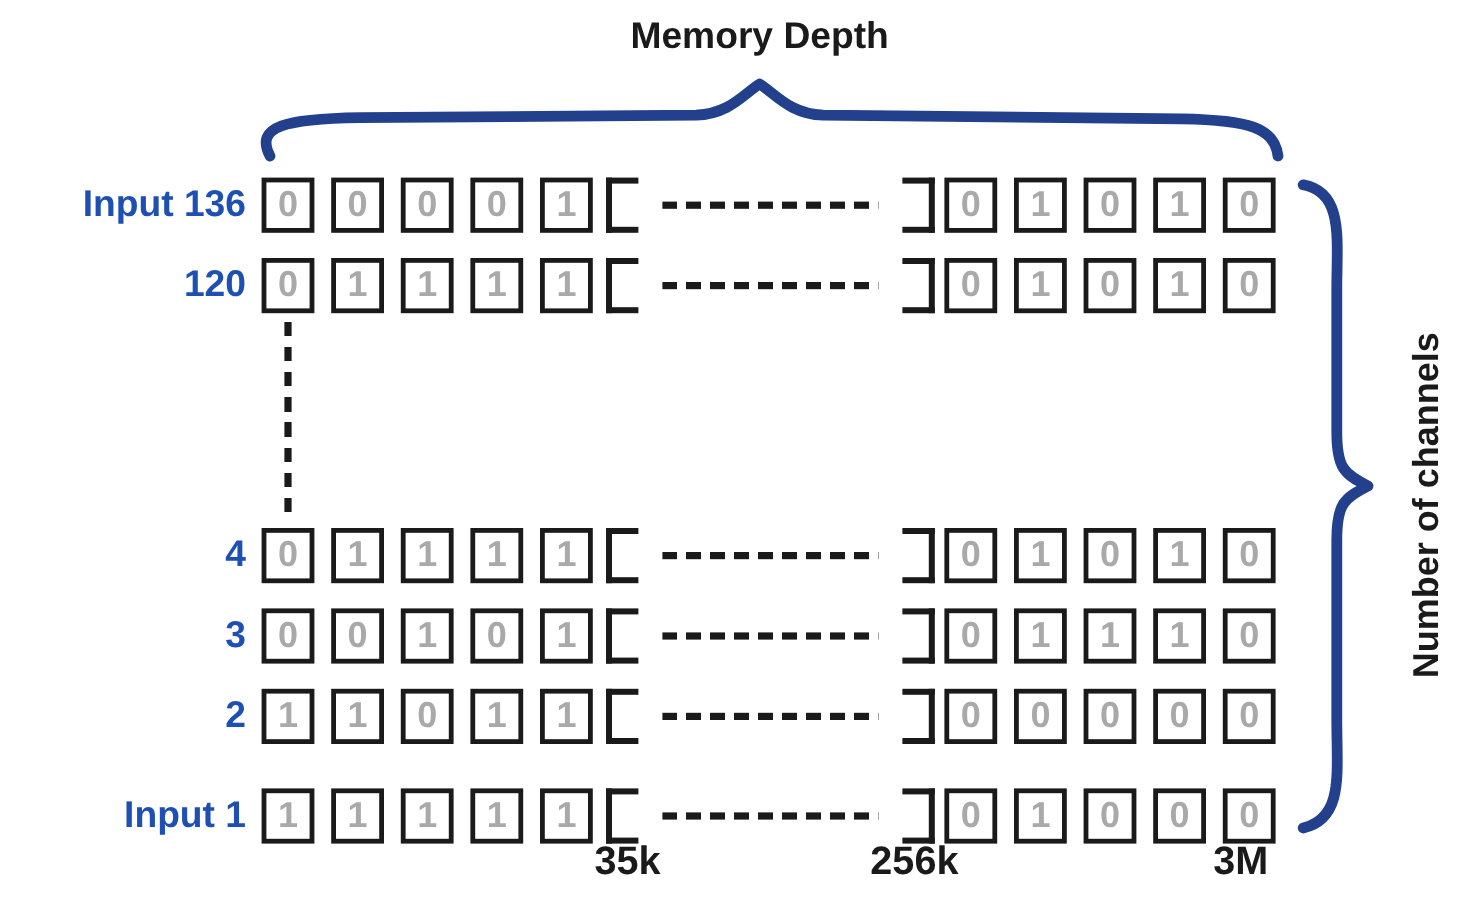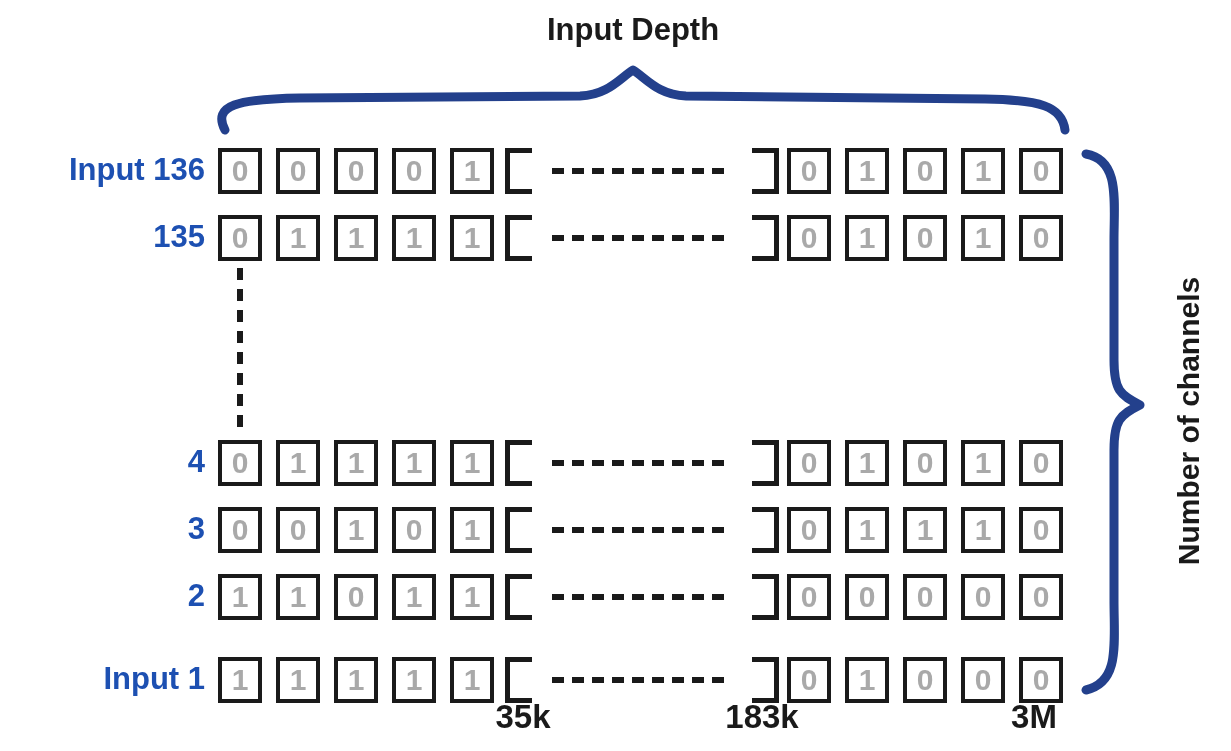--- a/index.html
+++ b/index.html
@@ -51,21 +51,21 @@
   }
   .tick-64k  { left:453px; }
   .tick-256k { left:692px; }
   .tick-1m   { left:964px; }
 </style>
 </head>
 <body>
 
 <div class="canvas" style="--ink: #1a1a1a; --blue: #1d50b2; --gray: #a9a9a9; --navy: #23408c;">
 
-  <div class="title">Input Depth</div>
+  <div class="title">Memory Depth</div>
 
   <svg class="top-brace" viewBox="0 0 880 85" xmlns="http://www.w3.org/2000/svg">
     <path class="brace-path" d="M 25 72 C 12 47 38 41 100 40 L 380 38 C 408 37 420 20 433 12 C 446 20 458 37 486 38 L 785 41 C 840 42 862 48 865 72"></path>
   </svg>
 
   <div id="rows">
       <div class="row" style="top: 148px;">
         <div class="row-label">Input 136</div>
         <div class="bits left">
           <div class="bit">0</div>
@@ -79,21 +79,21 @@
         <div class="bracket close"></div>
         <div class="bits right">
           <div class="bit">0</div>
           <div class="bit">1</div>
           <div class="bit">0</div>
           <div class="bit">1</div>
           <div class="bit">0</div>
         </div>
       </div>
       <div class="row" style="top: 215px;">
-        <div class="row-label">135</div>
+        <div class="row-label">120</div>
         <div class="bits left">
           <div class="bit">0</div>
           <div class="bit">1</div>
           <div class="bit">1</div>
           <div class="bit">1</div>
           <div class="bit">1</div>
         </div>
         <div class="bracket open"></div>
         <div class="hdash"></div>
         <div class="bracket close"></div>
@@ -189,16 +189,16 @@
 
   <div class="vdash"></div>
 
   <svg class="right-brace" viewBox="0 0 70 560" xmlns="http://www.w3.org/2000/svg">
     <path class="brace-path" d="M 6 9 C 40 15 34 55 34 95 L 34 215 C 34 245 40 250 60 260 C 40 270 34 275 34 305 L 34 455 C 34 500 40 537 6 545"></path>
   </svg>
 
   <div class="vlabel">Number of channels</div>
 
   <div class="tick tick-64k">35k</div>
-  <div class="tick tick-256k">183k</div>
+  <div class="tick tick-256k">256k</div>
   <div class="tick tick-1m">3M</div>
 
 </div>
 
 </body></html>

